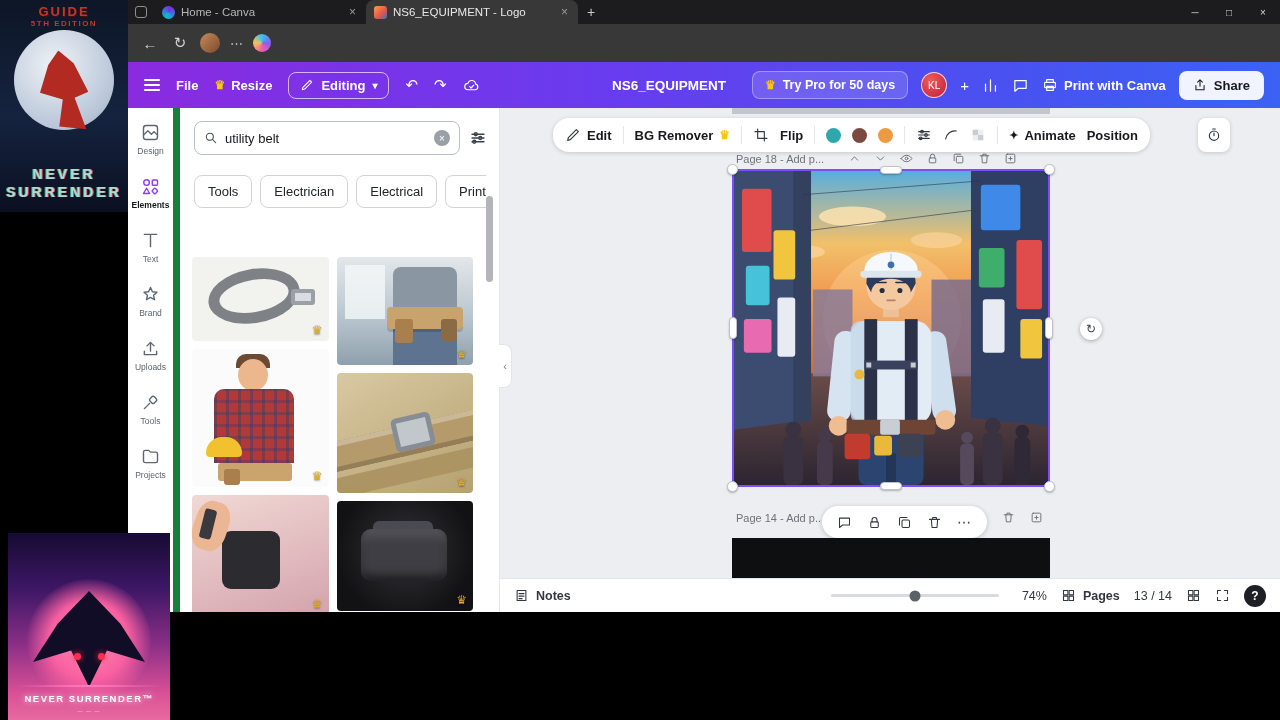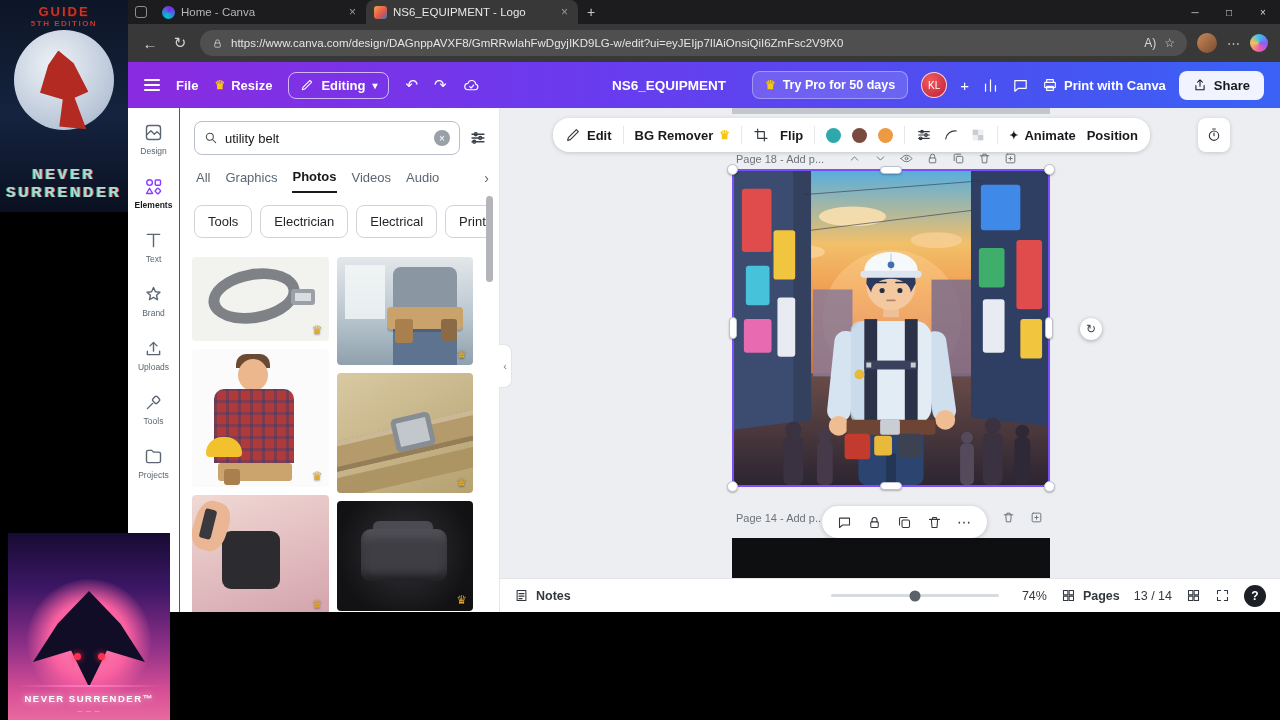--- a/index.html
+++ b/index.html
@@ -64,21 +64,21 @@
   .hright{margin-left:auto;display:flex;align-items:center;gap:13px}
   .trypro{display:flex;align-items:center;gap:7px;background:rgba(255,255,255,.14);border:1px solid rgba(255,255,255,.35);border-radius:8px;padding:6px 12px;font-weight:700;font-size:12.5px}
   .avatar-c{width:26px;height:26px;border-radius:50%;background:radial-gradient(circle at 35% 30%,#f05a5a,#c01f3a);display:flex;align-items:center;justify-content:center;font-size:10px;font-weight:400;border:1.5px solid rgba(255,255,255,.8)}
   .printwc{display:flex;align-items:center;gap:6px;font-weight:600}
   .printwc svg{width:16px;height:16px;stroke:#fff;fill:none;stroke-width:1.7}
   .sharebtn{display:flex;align-items:center;gap:7px;background:rgba(255,255,255,.93);color:#17191c;border-radius:8px;padding:7px 14px;font-weight:700;font-size:13px}
   .sharebtn svg{width:14px;height:14px;stroke:#17191c;fill:none;stroke-width:1.8}
 
   
   .cbody{display:flex;height:504px;background:#eceef1;position:relative}
-  .rail{width:52px;background:#fff;display:flex;flex-direction:column;align-items:center;padding-top:14px;gap:20px;border-right:1px solid #15803d}
+  .rail{width:52px;background:#fff;display:flex;flex-direction:column;align-items:center;padding-top:14px;gap:20px;border-right:7px solid #15803d}
   .ritem{display:flex;flex-direction:column;align-items:center;gap:3px;color:#5b6672;width:100%}
   .ritem svg{width:21px;height:21px;stroke:#5b6672;fill:none;stroke-width:1.6}
   .ritem span{font-size:8.5px}
   .ritem.active svg{stroke:#8b3dff}
   .ritem.active span{color:#17191c;font-weight:700}
 
   .panel{width:320px;background:#fff;position:relative;z-index:3;border-right:1px solid #e4e6ea}
   .searchrow{display:flex;align-items:center;gap:9px;padding:13px 12px 8px 14px}
   .searchbox{flex:1;display:flex;align-items:center;gap:7px;height:34px;border:1px solid #b9bfc8;border-radius:8px;padding:0 9px}
   .searchbox svg{width:14px;height:14px;stroke:#4a4f57;fill:none;stroke-width:1.8}
@@ -215,29 +215,20 @@
       <div class="wctrls">
         <span>─</span>
         <span>□</span>
         <span>×</span>
       </div>
     </div>
 
     <div class="addressrow">
       <span class="navbtn">←</span>
       <span class="navbtn">↻</span>
-      <div class="addrpill">
-        <svg viewBox="0 0 24 24">
-            <rect x="6" y="11" width="12" height="9" rx="1.5"></rect>
-            <path d="M8 11V8a4 4 0 0 1 8 0v3"></path>
-          </svg>
-        <span class="url">https://www.canva.com/design/DAGnppAVXF8/GmRRwlahFwDgyjIKD9LG-w/edit?ui=eyJEIjp7IlAiOnsiQiI6ZmFsc2V9fX0</span>
-        <span class="pillic">A)</span>
-        <span class="pillic">☆</span>
-      </div>
       <span class="avatar-b"></span>
       <span class="rowic">⋯</span>
       <span class="copilot"></span>
     </div>
 
     <div class="cheader">
       <span class="hamb">
           <i></i>
           <i></i>
           <i></i>
@@ -362,28 +353,20 @@
             <span class="clearbtn">×</span>
           </div>
           <span class="filterbtn">
             <svg viewBox="0 0 24 24">
                 <path d="M4 7h16M4 12h16M4 17h16"></path>
                 <circle cx="9" cy="7" r="2"></circle>
                 <circle cx="15" cy="12" r="2"></circle>
                 <circle cx="7" cy="17" r="2"></circle>
               </svg>
           </span>
-        </div>
-        <div class="ptabs">
-          <span class="ptab">All</span>
-          <span class="ptab">Graphics</span>
-          <span class="ptab active">Photos</span>
-          <span class="ptab">Videos</span>
-          <span class="ptab">Audio</span>
-          <span class="chevr">›</span>
         </div>
         <div class="chips">
           <span class="chip">Tools</span>
           <span class="chip">Electrician</span>
           <span class="chip">Electrical</span>
           <span class="chip">Print</span>
         </div>
         <div class="grid">
           <div class="gcol">
             <div class="thumb t-belt">

